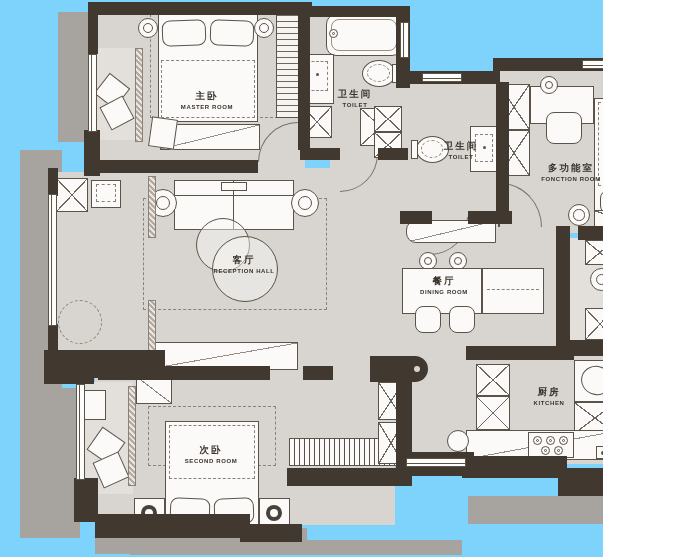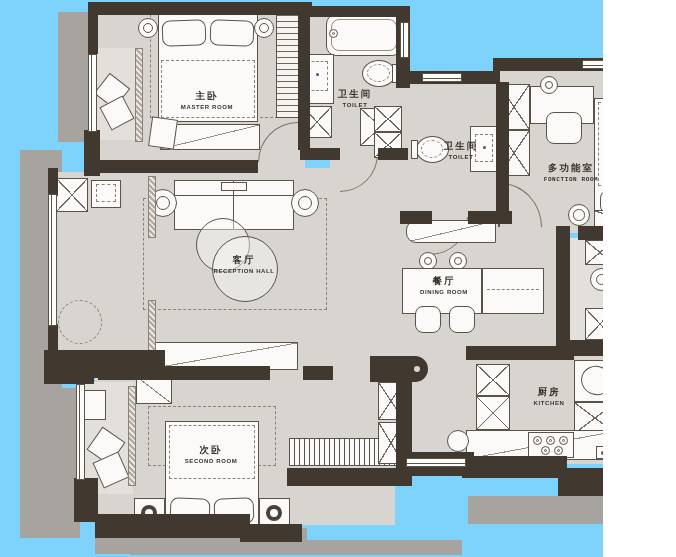--- a/index.html
+++ b/index.html
@@ -242,21 +242,21 @@
     <div class="en">MASTER ROOM</div>
   </div>
   <div class="lab" style="left:355px;top:88px;">
     <div class="zh">卫生间</div>
     <div class="en">TOILET</div>
   </div>
   <div class="lab" style="left:461px;top:140px;">
     <div class="zh">卫生间</div>
     <div class="en">TOILET</div>
   </div>
-  <div class="lab" style="left:571px;top:162px;font-family:Liberation Mono, monospace;">
+  <div class="lab" style="left:571px;top:162px;">
     <div class="zh">多功能室</div>
     <div class="en">FONCTION ROOM</div>
   </div>
   <div class="lab" style="left:244px;top:254px;">
     <div class="zh">客厅</div>
     <div class="en">RECEPTION HALL</div>
   </div>
   <div class="lab" style="left:444px;top:275px;">
     <div class="zh">餐厅</div>
     <div class="en">DINING ROOM</div>

